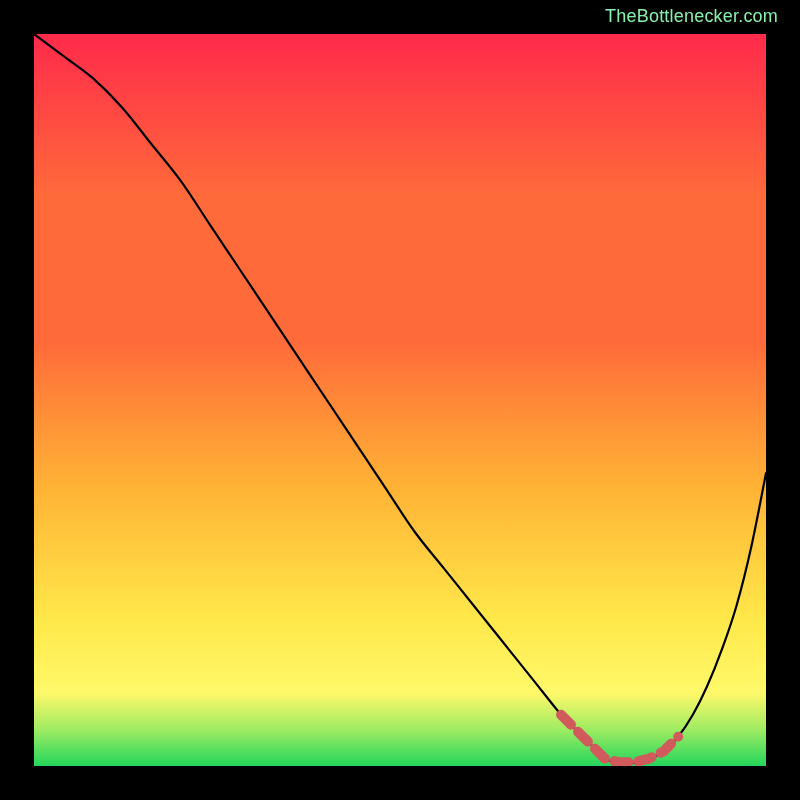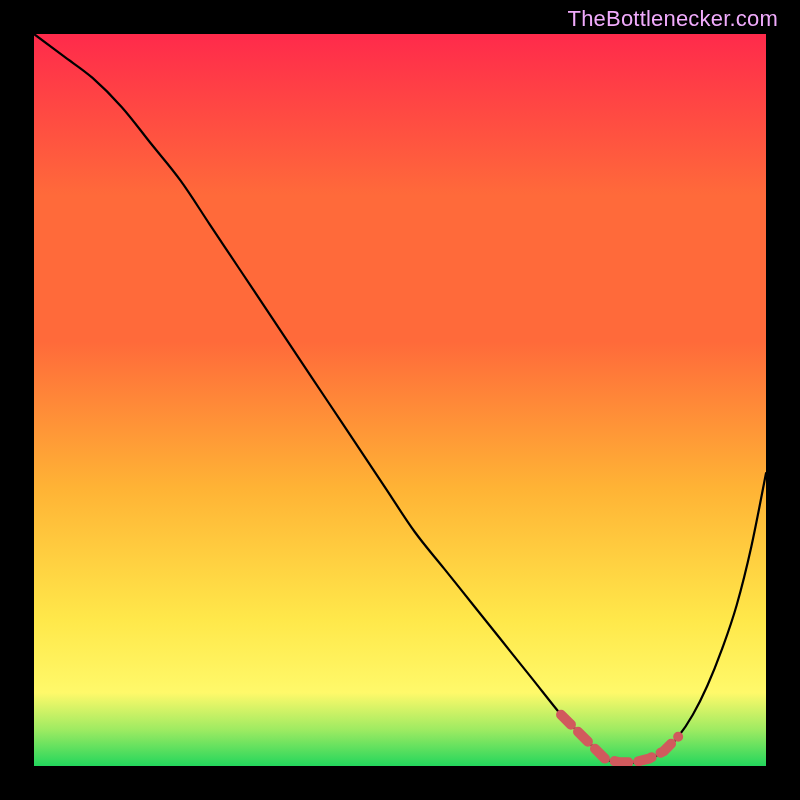--- a/index.html
+++ b/index.html
@@ -22,22 +22,22 @@
     left: 34px;
     top: 34px;
     width: 732px;
     height: 732px;
     overflow: hidden;
   }
   .watermark {
     position: absolute;
     top: 6px;
     right: 22px;
-    color: #f0abfc;
-    font-size: 22px;
+    color: #86efac;
+    font-size: 18px;
     font-weight: 500;
     letter-spacing: 0.2px;
     user-select: none;
   }
   svg { display: block; }
 </style>
 </head>
 <body>
 
 <div class="stage">

